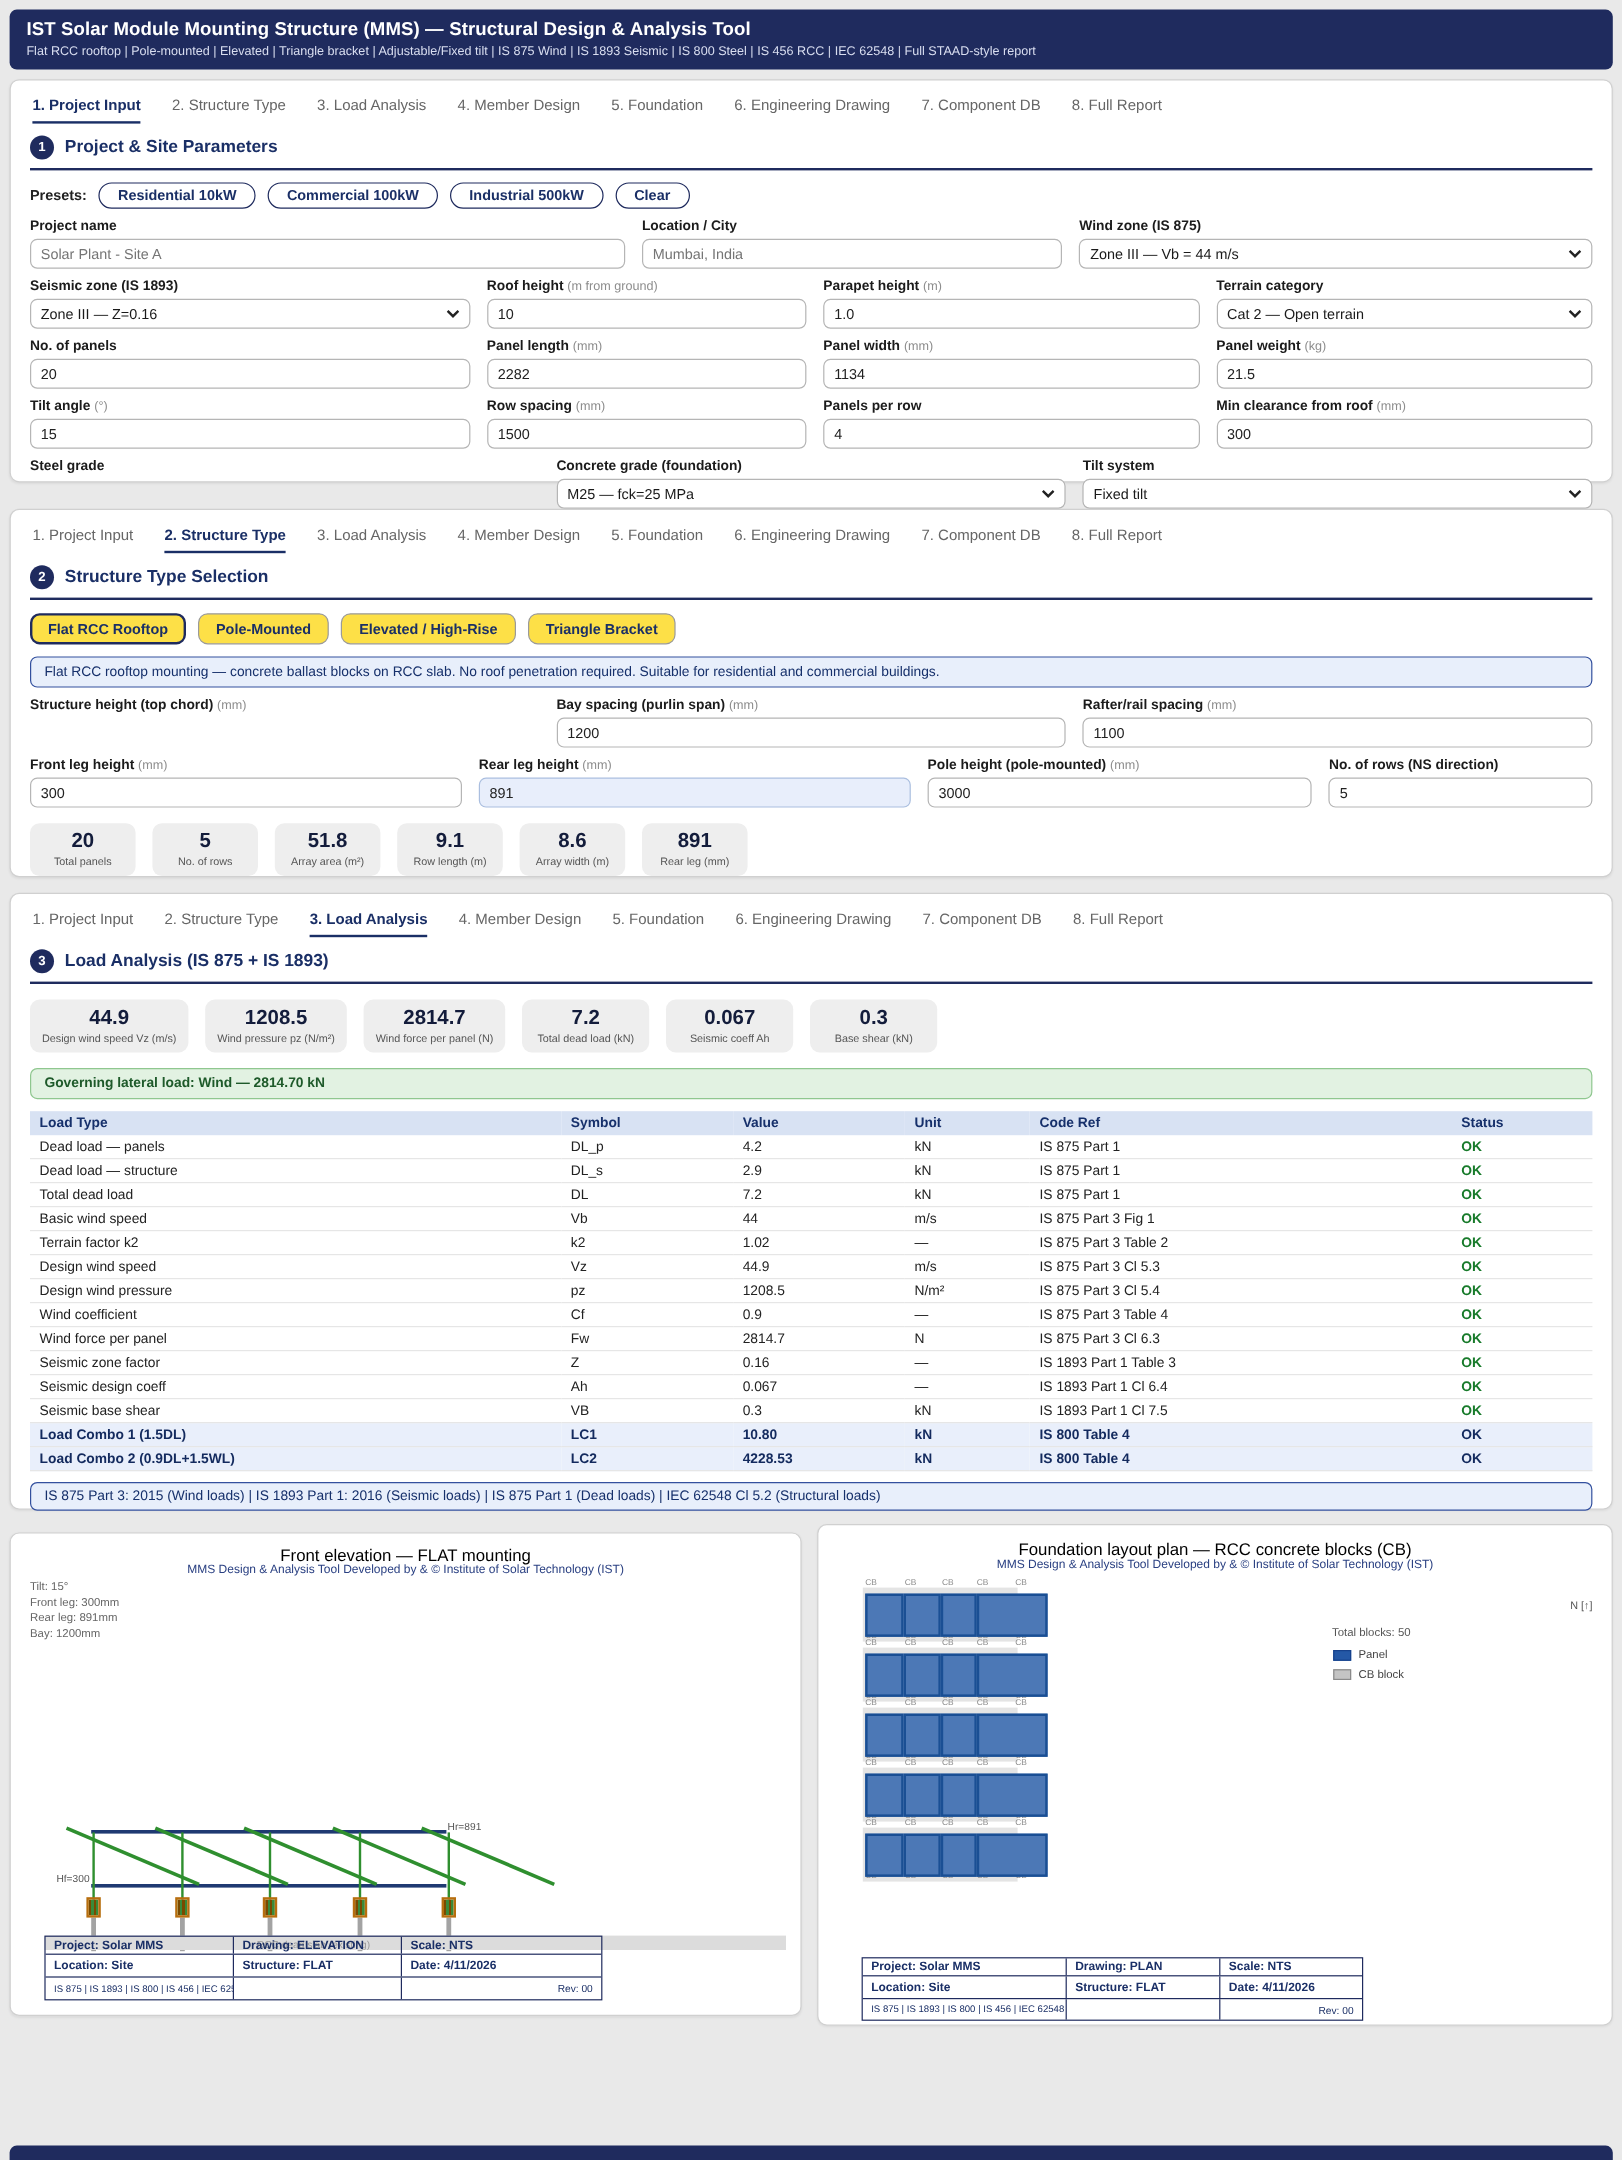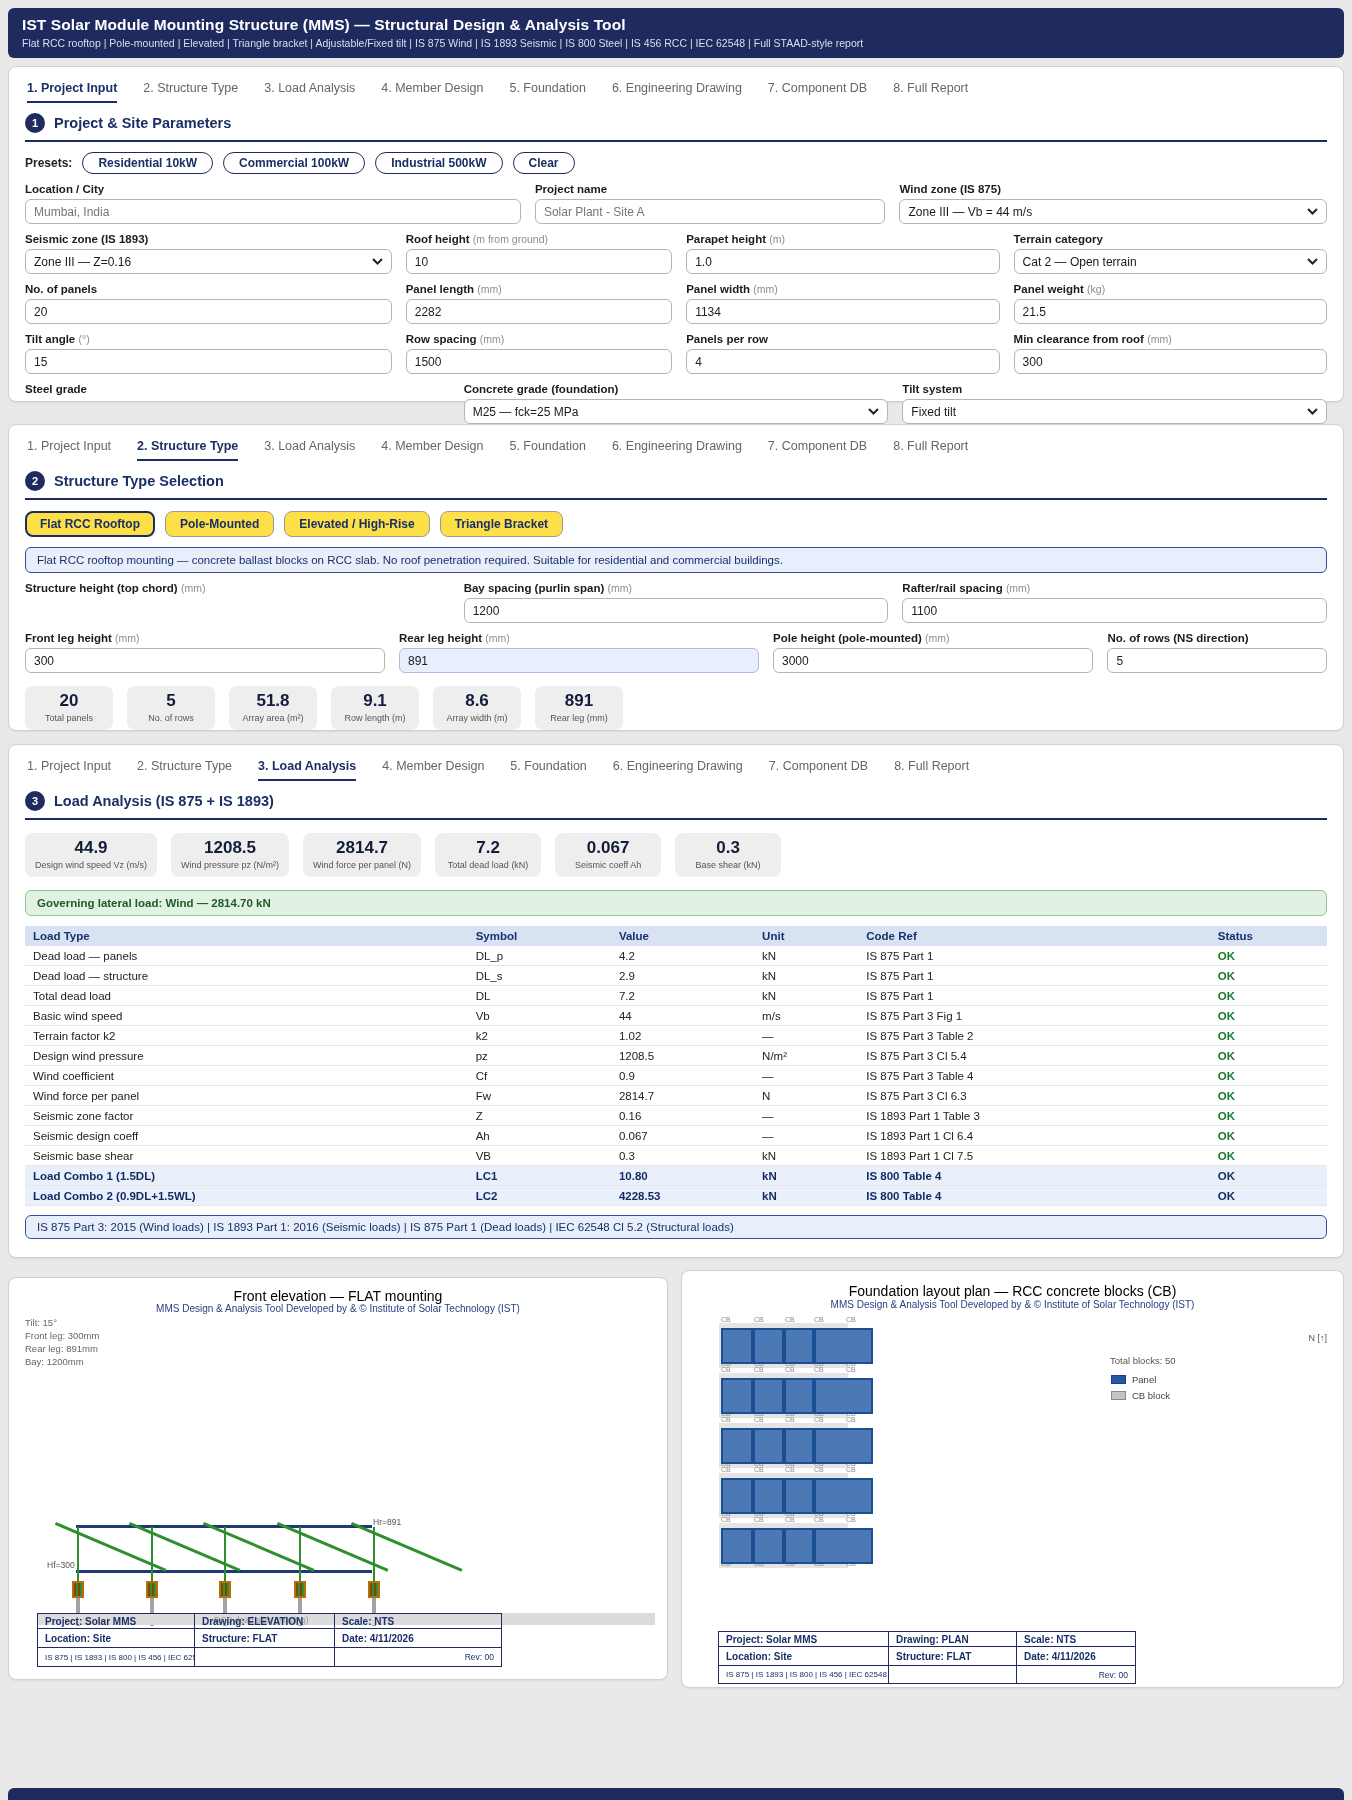--- a/index.html
+++ b/index.html
@@ -126,26 +126,26 @@
   <div class="presets">
     <span class="plabel">Presets:</span>
     <button class="pill">Residential 10kW</button>
     <button class="pill">Commercial 100kW</button>
     <button class="pill">Industrial 500kW</button>
     <button class="pill">Clear</button>
   </div>
 
   <div class="frow r3a">
     <div class="field">
+      <label><span>Project name</span></label>
+      <input placeholder="Solar Plant - Site A" style="">
+    </div>
+    <div class="field">
       <label><span>Location / City</span></label>
       <input placeholder="Mumbai, India" style="">
-    </div>
-    <div class="field">
-      <label><span>Project name</span></label>
-      <input placeholder="Solar Plant - Site A" style="">
     </div>
     <div class="field">
       <label><span>Wind zone (IS 875)</span></label>
       <div class="select">
         <span>Zone III — Vb = 44 m/s</span>
         <span class="chev">
             <svg width="11" height="7" viewBox="0 0 11 7">
               <polyline points="1,1 5.5,5.5 10,1" fill="none" stroke="#222" stroke-width="2"></polyline>
             </svg>
           </span>
@@ -437,20 +437,28 @@
           <td>m/s</td>
           <td>IS 875 Part 3 Fig 1</td>
           <td class="ok">OK</td>
         </tr>
       <tr>
           <td>Terrain factor k2</td>
           <td>k2</td>
           <td>1.02</td>
           <td>—</td>
           <td>IS 875 Part 3 Table 2</td>
+          <td class="ok">OK</td>
+        </tr>
+      <tr>
+          <td>Design wind speed</td>
+          <td>Vz</td>
+          <td>44.9</td>
+          <td>m/s</td>
+          <td>IS 875 Part 3 Cl 5.3</td>
           <td class="ok">OK</td>
         </tr>
       <tr>
           <td>Design wind pressure</td>
           <td>pz</td>
           <td>1208.5</td>
           <td>N/m²</td>
           <td>IS 875 Part 3 Cl 5.4</td>
           <td class="ok">OK</td>
         </tr>

